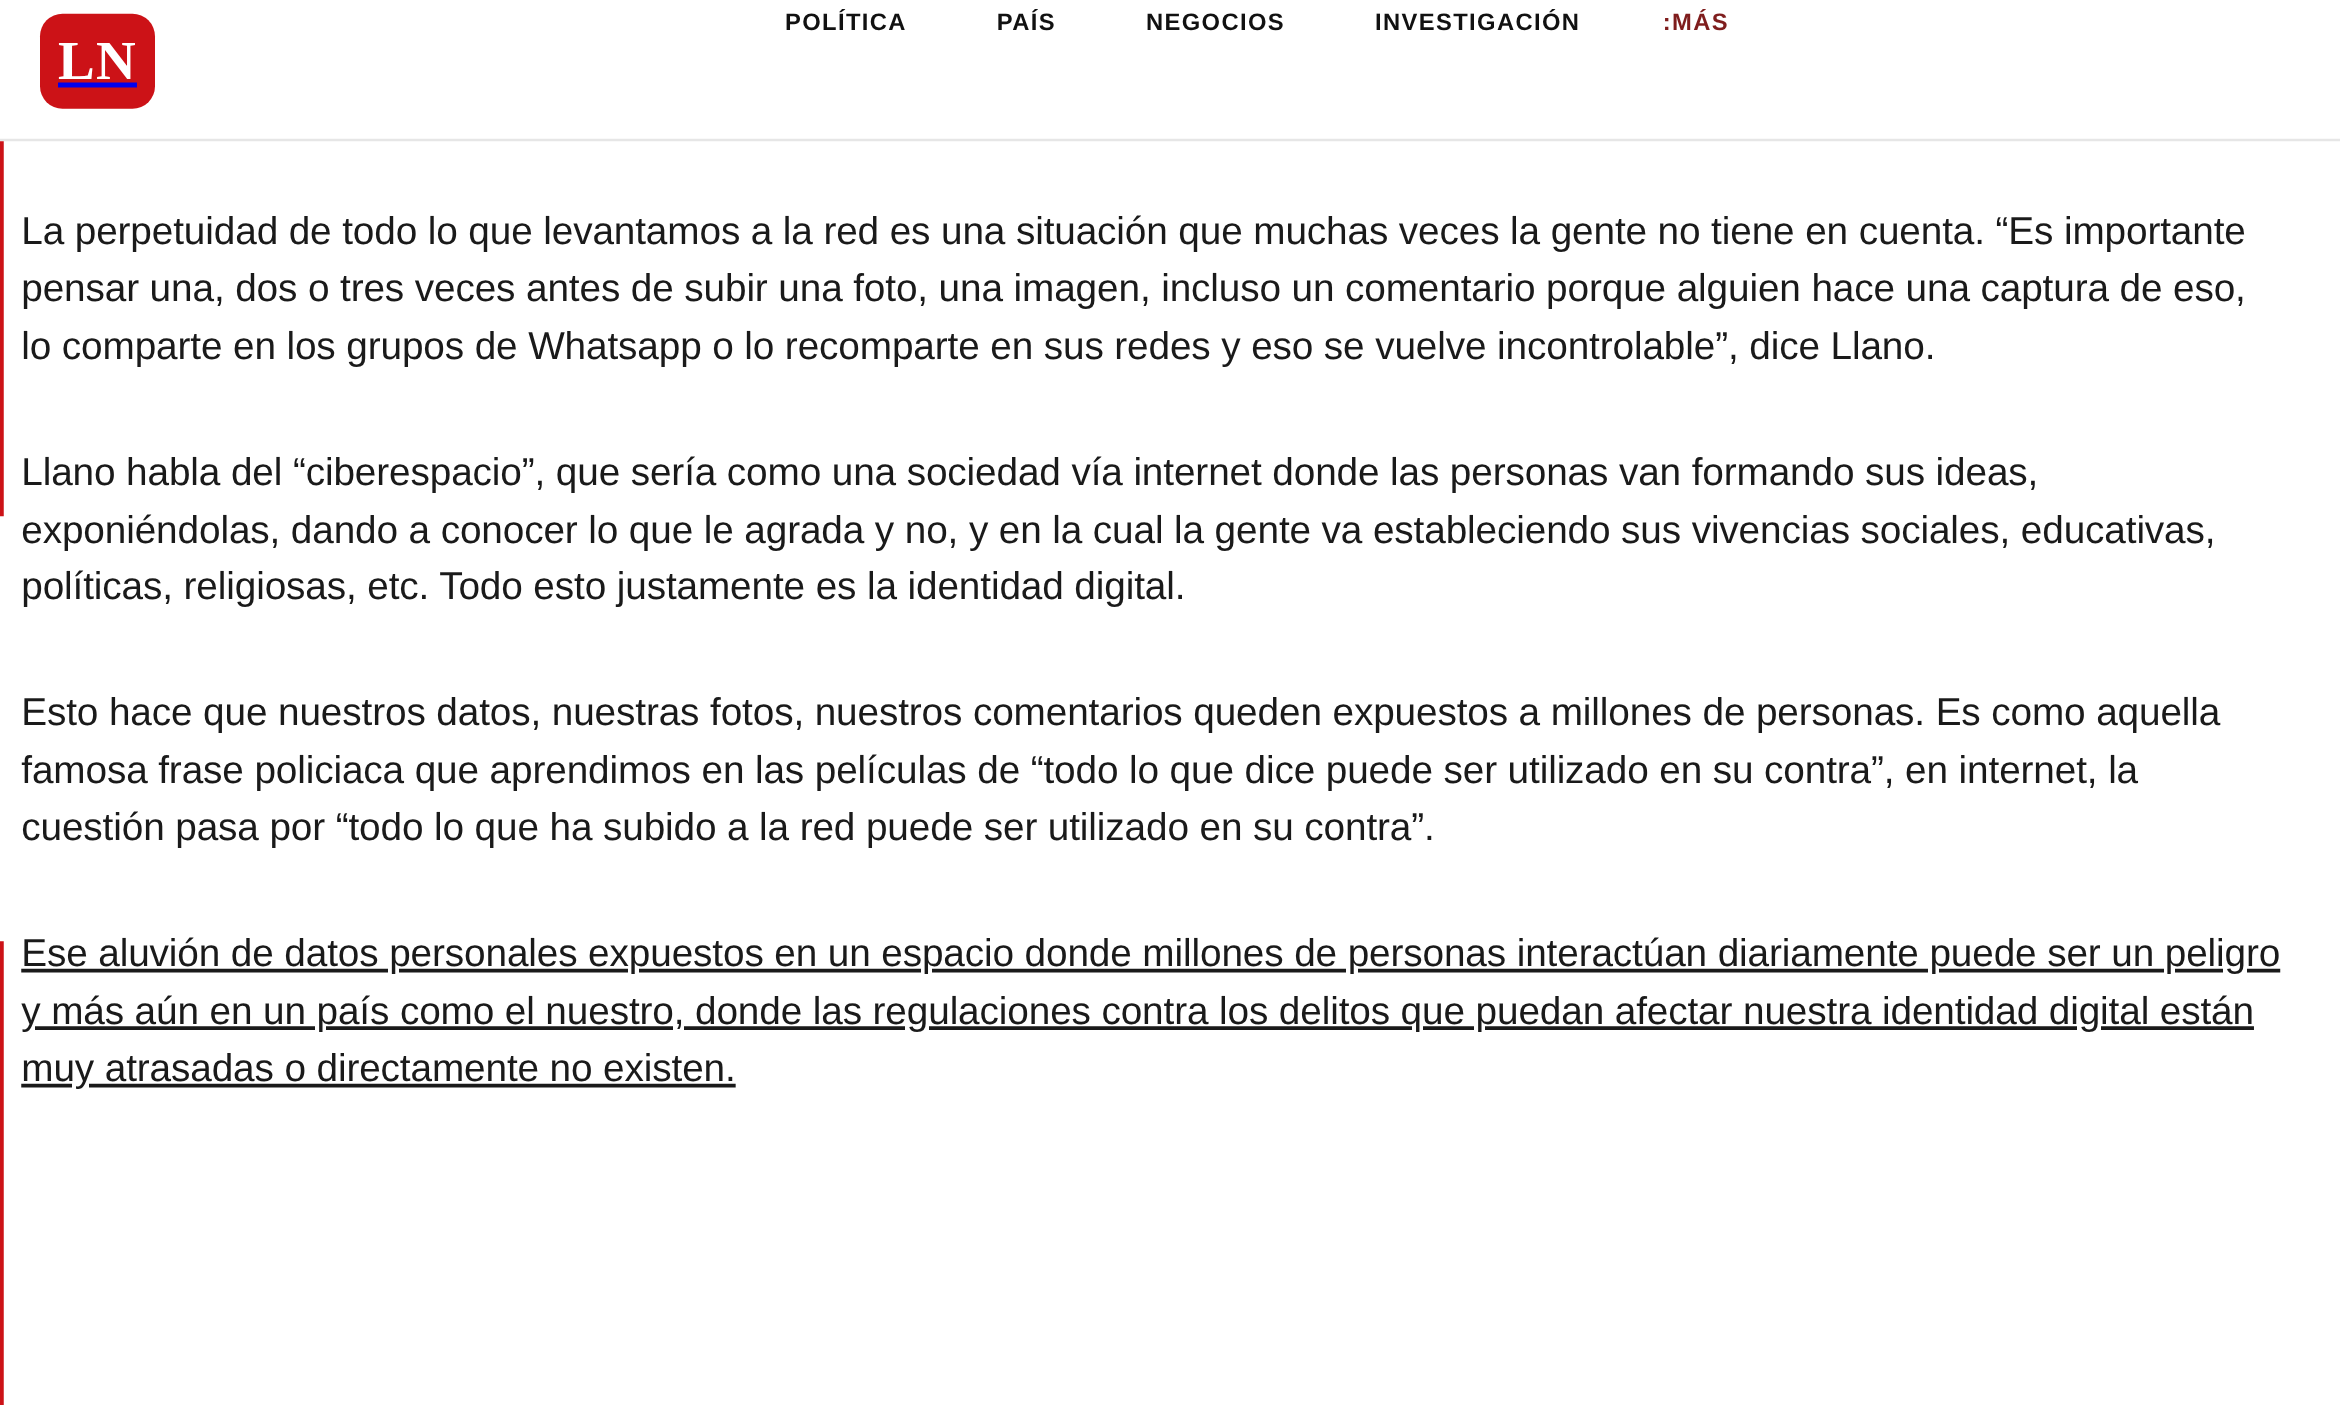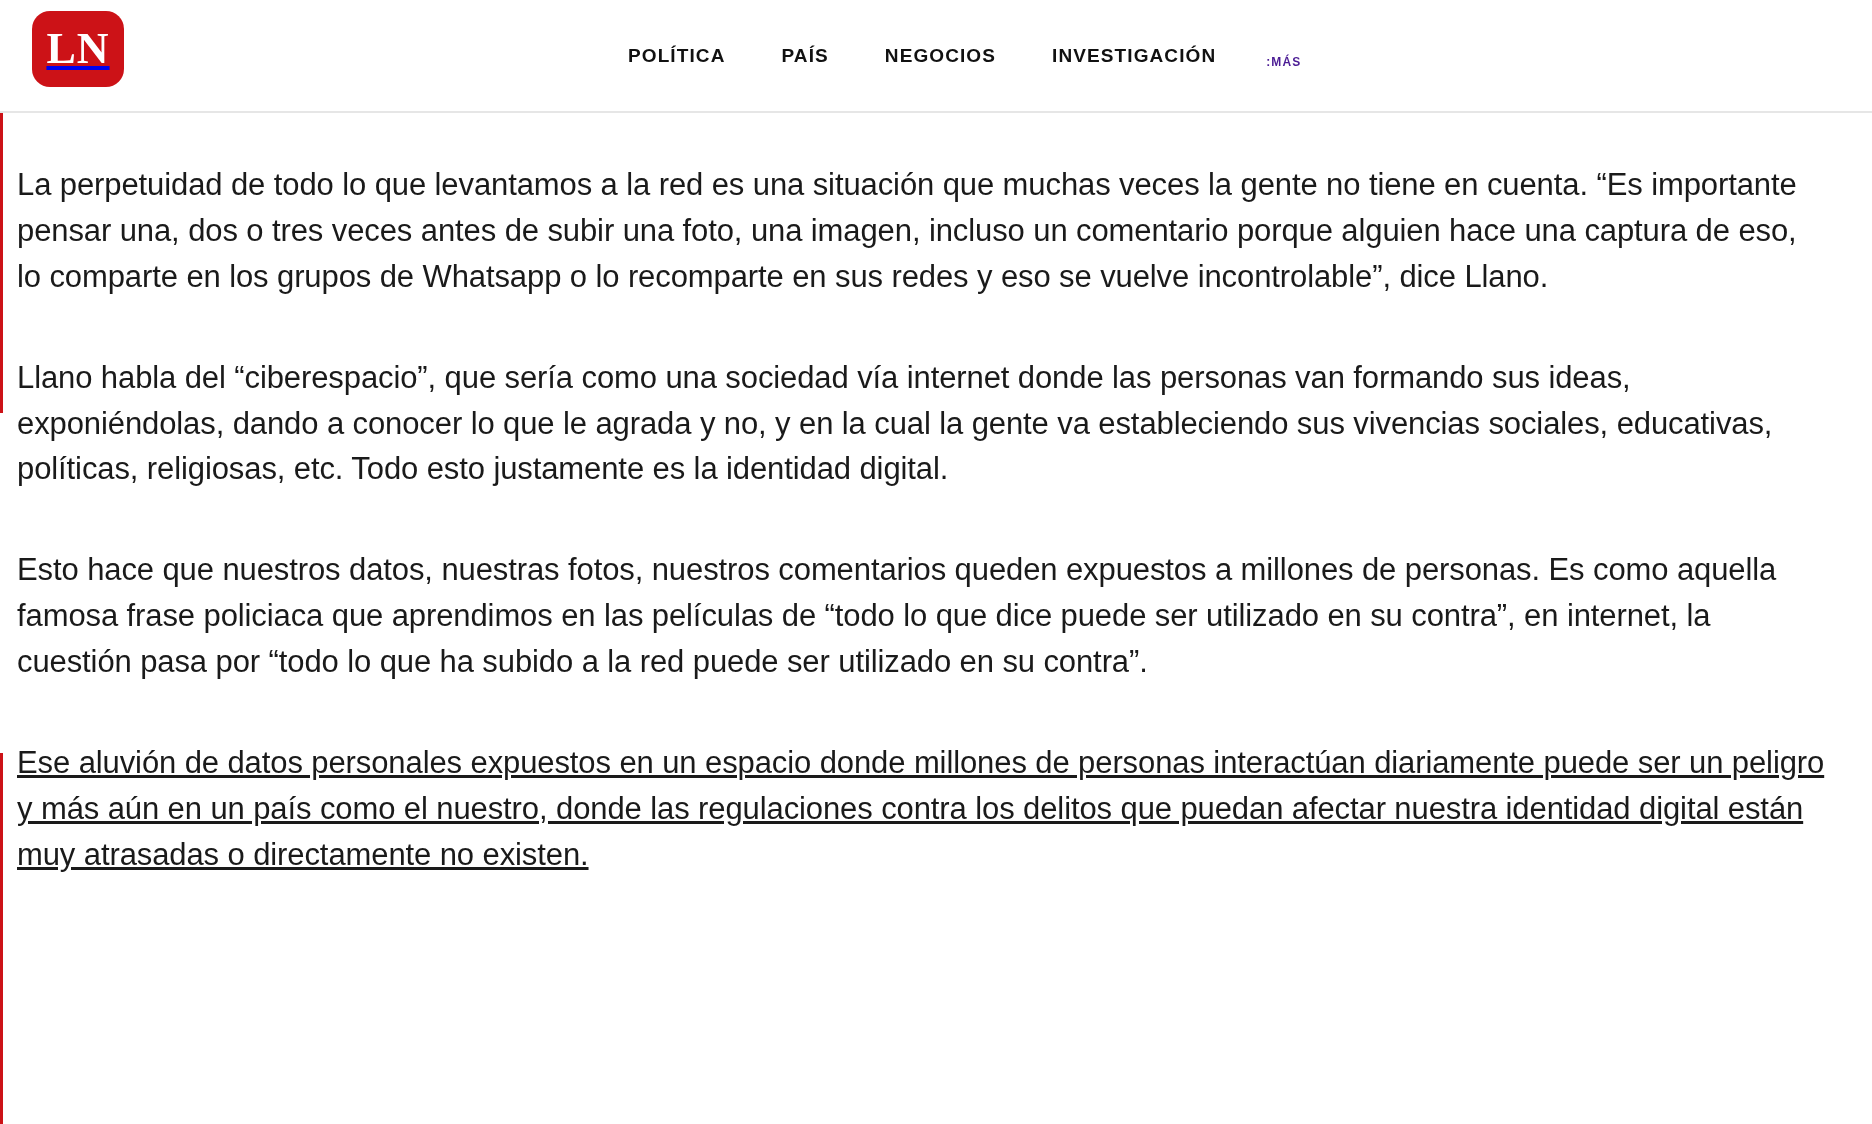--- a/index.html
+++ b/index.html
@@ -47,42 +47,41 @@
     letter-spacing: 1px;
     line-height: 1;
     user-select: none;
   }
   .main-nav {
     position: absolute;
     left: 600px;
     top: 0;
     height: 111px;
     display: flex;
-    align-items: center;
-    gap: 0;
+    align-items: flex-start;
+    gap: 16px;
   }
   .nav-item {
     font-size: 19px;
     font-weight: 700;
     letter-spacing: 1.1px;
     color: #111111;
     text-decoration: none;
     padding: 8px 28px;
     white-space: nowrap;
     cursor: pointer;
   }
   .nav-more {
-    font-size: 12px;
+    font-size: 19px;
     font-weight: 700;
     letter-spacing: 1.1px;
-    color: #4c1d95;
+    color: #7f1d1d;
     padding: 8px 22px;
     white-space: nowrap;
     cursor: pointer;
-    margin-top: 12px;
   }
 
   
   .left-rail {
     position: absolute;
     left: 0;
     top: 113px;
     width: 3px;
     height: 1011px;
     background: transparent;

